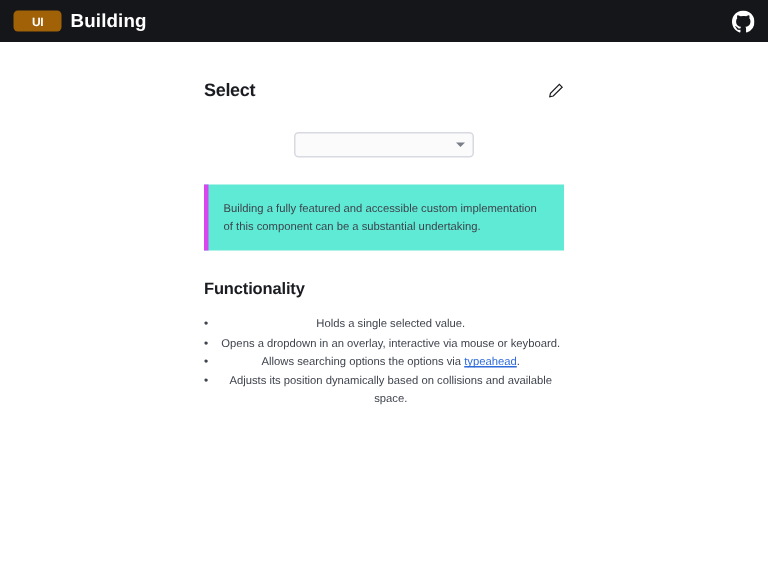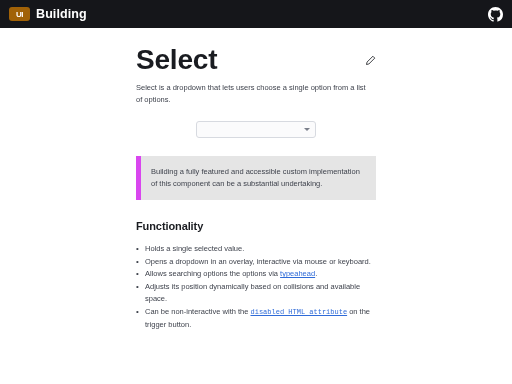--- a/index.html
+++ b/index.html
@@ -23,21 +23,21 @@
     align-items: center;
     justify-content: space-between;
     padding: 0 9px;
   }
   .brand {
     display: flex;
     align-items: center;
     gap: 6px;
   }
   .brand-mark {
-    width: 21px; height: 14px;
+    width: 32px; height: 14px;
     border-radius: 3px;
     background: #a16207;
     color: #ffffff;
     font-size: 8px;
     font-weight: bold;
     display: flex;
     align-items: center;
     justify-content: center;
     letter-spacing: -0.4px;
   }
@@ -54,21 +54,21 @@
     padding: 16px 136px 0 136px;
   }
   .title-row {
     display: flex;
     align-items: center;
     justify-content: space-between;
     margin-top: 4px;
   }
   h1 {
     margin: 0;
-    font-size: 28px;
+    font-size: 12px;
     line-height: 24px;
     font-weight: bold;
     color: #1a1c21;
     letter-spacing: -0.2px;
   }
   .pencil svg { display: block; }
 
   .lede {
     margin: 10px 0 0 0;
     font-size: 7.5px;
@@ -97,22 +97,22 @@
   .caret {
     width: 0; height: 0;
     border-left: 3px solid transparent;
     border-right: 3px solid transparent;
     border-top: 3.5px solid #7a7f8a;
   }
 
   
   .callout {
     margin: 18px 0 0 0;
-    background: #e5e5e5;
-    border-left: 5px solid #d946ef;
+    background: #5eead4;
+    border-left: 3px solid #d946ef;
     padding: 10px 12px 11px 10px;
   }
   .callout p {
     margin: 0;
     font-size: 7.5px;
     line-height: 11.5px;
     color: #3f434d;
   }
   .callout p + p { margin-top: 9px; }
   code {
@@ -135,20 +135,21 @@
     margin: 9px 0 0 0;
     padding: 0;
     list-style: none;
   }
   ul.features li {
     position: relative;
     padding-left: 9px;
     font-size: 7.5px;
     line-height: 12.6px;
     color: #3f434d;
+    text-align: center;
   }
   ul.features li::before {
     content: "\2022";
     position: absolute;
     left: 0;
     top: 0;
     color: #3f434d;
     font-size: 8px;
   }
   .link {
@@ -182,35 +183,33 @@
 
     <div class="title-row">
       <h1>Select</h1>
       <span class="pencil">
         <svg width="11" height="11" viewBox="0 0 16 16" aria-hidden="true">
           <path fill="none" stroke="#1a1c21" stroke-width="1.2" d="M11.5 1.8l2.7 2.7-8.6 8.6-3.4.7.7-3.4z"></path>
         </svg>
       </span>
     </div>
 
-    <p class="lede">Select is a dropdown that lets users choose a single option from a list of options.</p>
 
     <div class="select-wrap">
       <div class="select-box">
         <span class="caret"></span>
       </div>
     </div>
 
     <div class="callout">
       <p>Building a fully featured and accessible custom implementation of this component can be a substantial undertaking.</p>
     </div>
 
     <h2>Functionality</h2>
     <ul class="features">
       <li><span>Holds a single selected value.</span></li>
       <li><span>Opens a dropdown in an overlay, interactive via mouse or keyboard.</span></li>
       <li><span>Allows searching options the options via </span><a class="link" href="#">typeahead</a><span>.</span></li>
       <li><span>Adjusts its position dynamically based on collisions and available space.</span></li>
-      <li><span>Can be non-interactive with the </span><a class="link-mono" href="#">disabled HTML attribute</a><span> on the trigger button.</span></li>
     </ul>
 
   </div>
 </div>
 
 </body></html>

